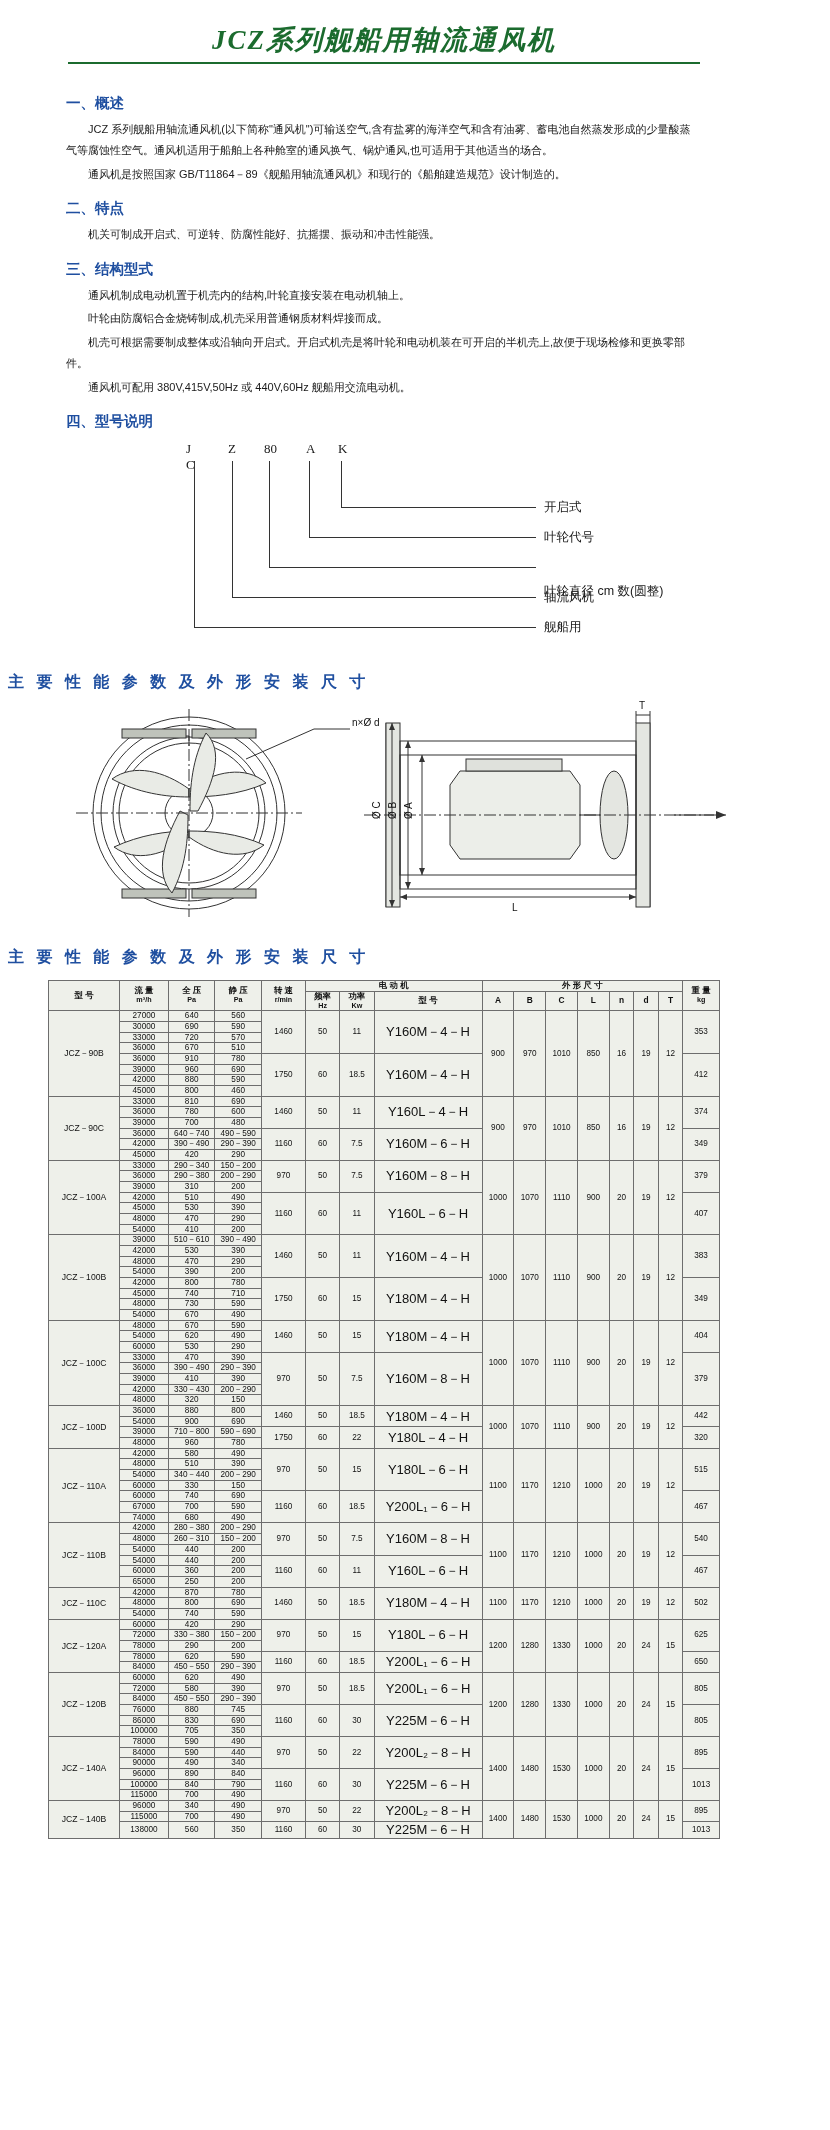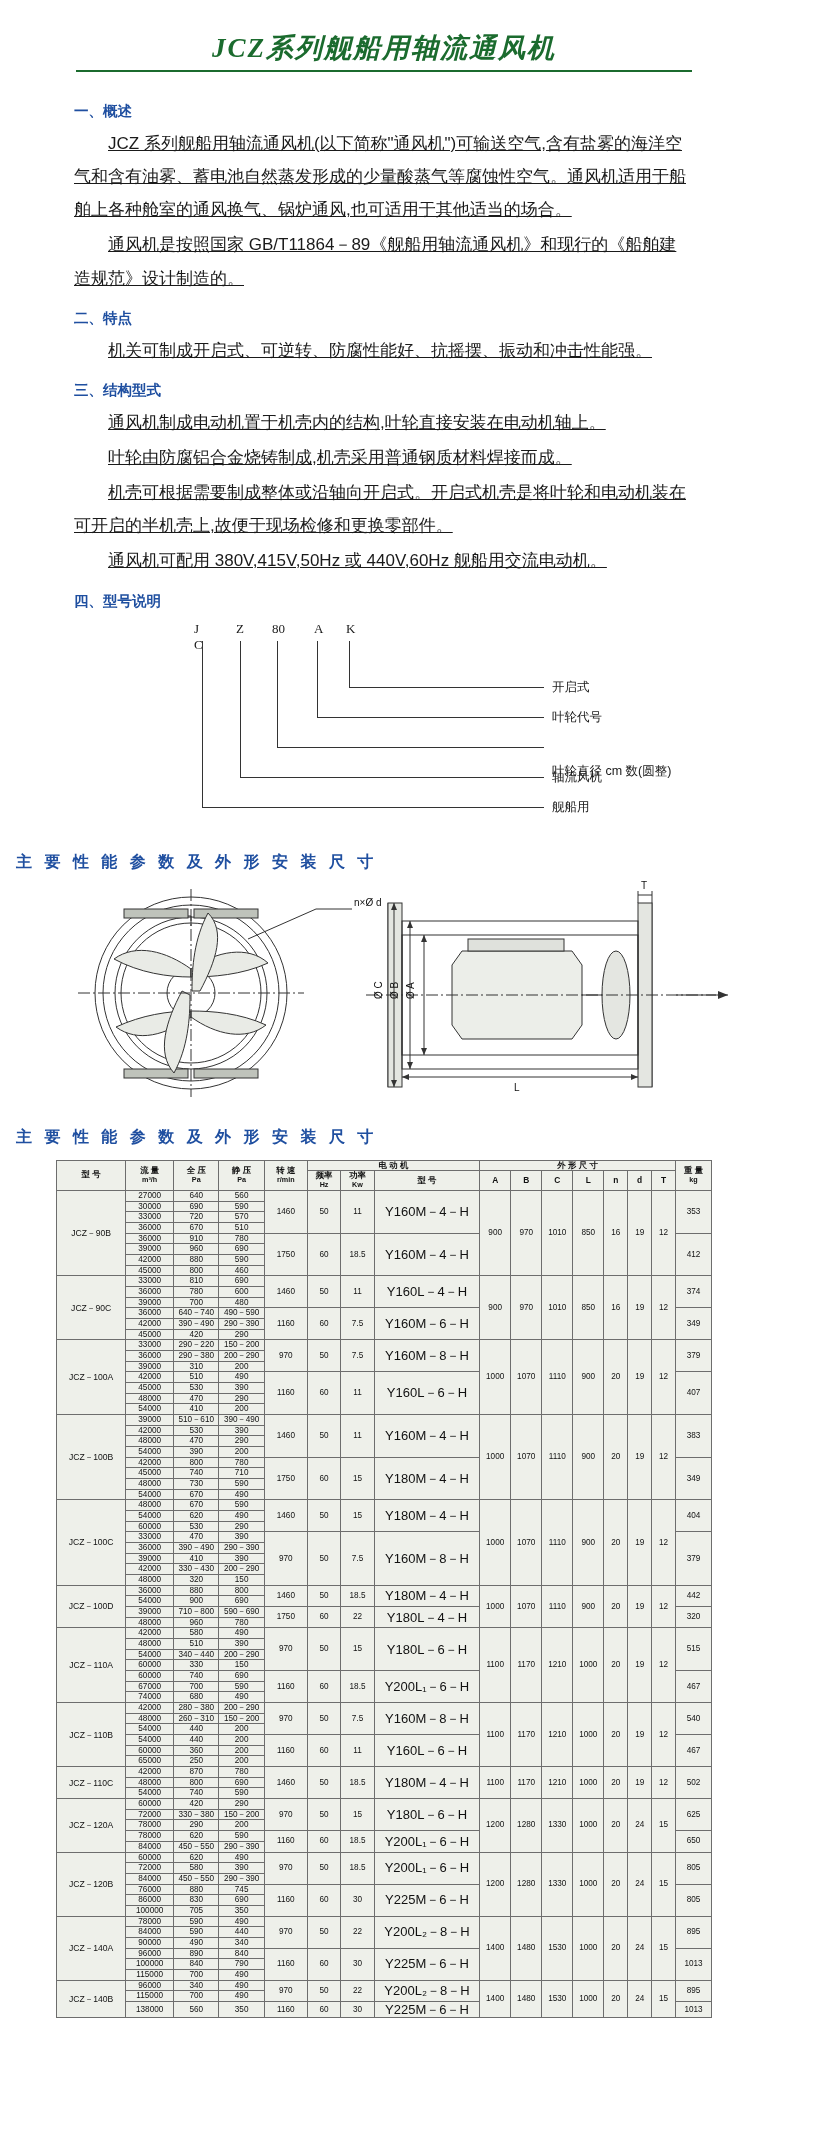--- a/index.html
+++ b/index.html
@@ -3,21 +3,21 @@
 <meta charset="utf-8">
 <style>
   * { box-sizing: border-box; }
   html, body { margin:0; padding:0; }
   body {
     width: 830px;
     background: #ffffff;
     font-family: "Liberation Sans", sans-serif;
     color: #1a1a1a;
   }
-  .page { width: 768px; position: relative; padding: 16px; }
+  .page { width: 768px; position: relative; padding: 8px; }
 
   
   .title-wrap { text-align:center; padding: 14px 0 6px; }
   .main-title {
     display:inline-block;
     font-family: "Liberation Serif", serif;
     font-style: italic;
     font-weight: bold;
     font-size: 27px;
     color: #1b6b2e;
@@ -27,26 +27,25 @@
 
   
   .content { padding: 10px 58px 0 58px; }
   .sec-head {
     color:#1f4fa0;
     font-weight:bold;
     font-size:14.5px;
     margin: 14px 0 6px 0;
   }
   .para {
-    font-size: 17px;
+    font-size: 11px;
     line-height: 1.95;
     text-indent: 2em;
     margin: 0 4px 2px 0;
     color:#1a1a1a;
-    text-decoration:underline;
   }
 
   
   .model-box { position: relative; height: 215px; margin-top: 10px; }
   .model-letters { position:absolute; top:0; left:120px; font-size:13px; letter-spacing:0; }
   .model-letters span { position:absolute; top:0; font-family:"Liberation Serif", serif; }
   .vline { position:absolute; width:1px; background:#333; }
   .hline { position:absolute; height:1px; background:#333; }
   .model-label { position:absolute; font-size:12.5px; white-space:nowrap; }
 
@@ -384,21 +383,21 @@
             <td>290－390</td>
           </tr>
           <tr class="cellrow">
             <td>45000</td>
             <td>420</td>
             <td>290</td>
           </tr>
           <tr class="cellrow">
             <td rowspan="7" class="mdl">JCZ－100A</td>
             <td>33000</td>
-            <td>290－220</td>
+            <td>290－340</td>
             <td>150－200</td>
             <td rowspan="3">970</td>
             <td rowspan="3">50</td>
             <td rowspan="3">7.5</td>
             <td class="motor" rowspan="3">Y160M－8－H</td>
             <td rowspan="7">1000</td>
             <td rowspan="7">1070</td>
             <td rowspan="7">1110</td>
             <td rowspan="7">900</td>
             <td rowspan="7">20</td>

